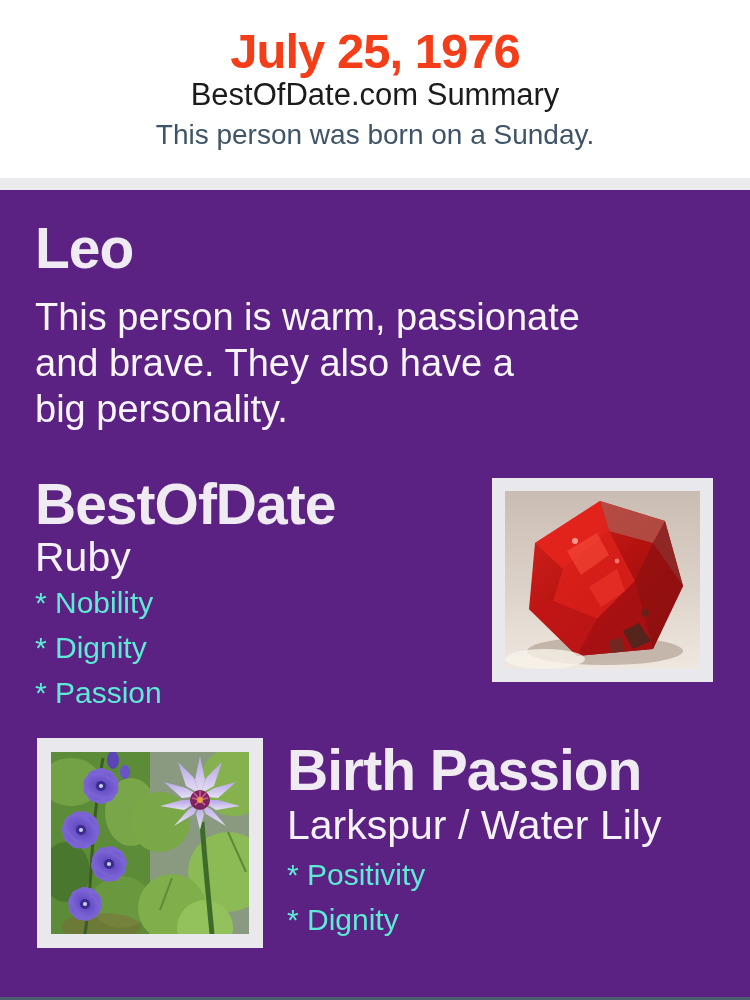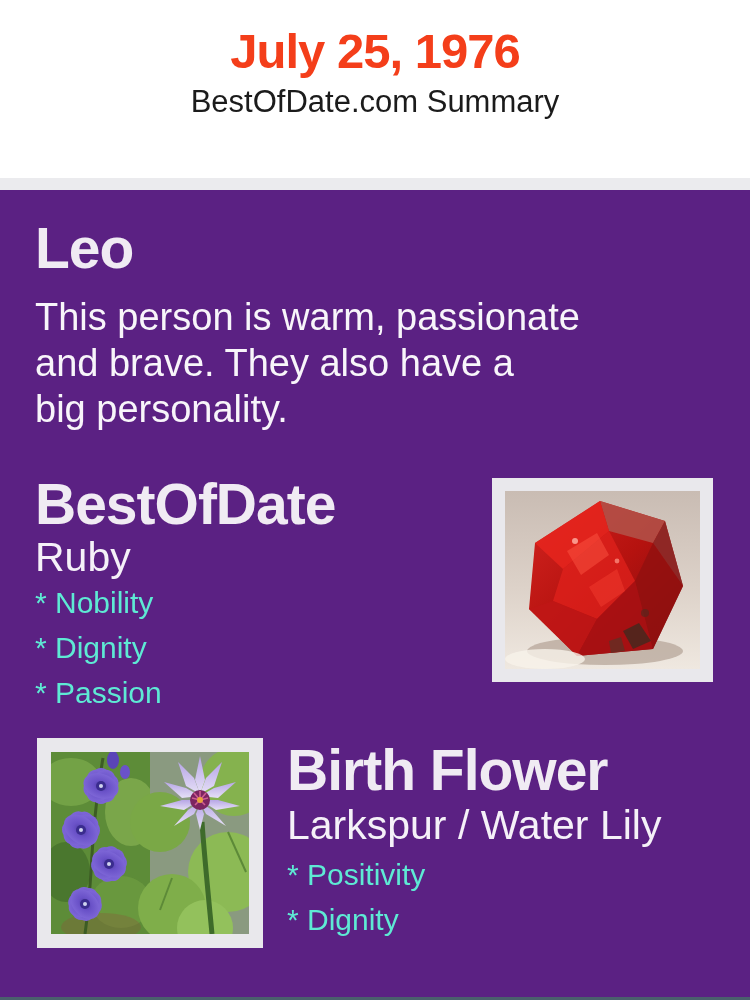--- a/index.html
+++ b/index.html
@@ -4,21 +4,21 @@
 <style>
   html,body{margin:0;padding:0;}
   .page{
     position:relative;width:750px;height:1000px;overflow:hidden;
     background:#ffffff;
     font-family:"Liberation Sans","DejaVu Sans",sans-serif;
   }
   
   .header{position:absolute;top:0;left:0;width:750px;height:184px;background:#ffffff;text-align:center;}
   .date-title{margin-top:24px;font-size:49px;line-height:54px;font-weight:bold;color:#f43e1a;letter-spacing:-1px;}
-  .site-summary{margin-top:7px;font-size:31px;line-height:34px;color:#1b1b1b;}
+  .site-summary{margin-top:0;font-size:31px;line-height:34px;color:#1b1b1b;}
   .weekday-line{margin-top:7px;font-size:28px;line-height:32px;color:#3f5467;}
   .divider{position:absolute;top:178px;left:0;width:750px;height:12px;background:#ebebee;}
   
   .main{position:absolute;top:190px;left:0;width:750px;height:906px;background:#5b2183;color:#f2eef5;}
   .abs{position:absolute;white-space:nowrap;}
   .h1{font-weight:bold;font-size:57px;line-height:60px;letter-spacing:-1px;color:#f0ebf3;}
   .h2{font-size:41px;line-height:46px;color:#f5f1f8;}
   .body-text{font-size:38px;line-height:46px;color:#f8f5fa;}
   .trait{font-size:30px;line-height:34px;color:#5eead4;}
   
@@ -27,20 +27,21 @@
   .bottom-edge{position:absolute;left:0;bottom:0;width:750px;height:3px;background:#4a5f6d;}
 </style>
 </head>
 <body>
 
 <div class="page">
 
   <div class="header">
     <div class="date-title">July 25, 1976</div>
     <div class="site-summary">BestOfDate.com Summary</div>
+    <div class="weekday-line">This person was born on a Sunday.</div>
   </div>
   <div class="divider"></div>
 
   <div class="main">
 
     <div class="abs h1" style="left:35px;top:28px;">Leo</div>
     <div class="abs body-text" style="left:35px;top:104px;">This person is warm, passionate</div>
     <div class="abs body-text" style="left:35px;top:150px;">and brave. They also have a</div>
     <div class="abs body-text" style="left:35px;top:196px;">big personality.</div>
 
@@ -183,21 +184,21 @@
                 <path d="M0 0 L-8 -2"></path>
               <path d="M0 0 L5 5"></path>
                 <path d="M0 0 L-5 5"></path>
             </g>
             <circle r="3" fill="#e8a23c"></circle>
           </g>
         </g>
       </svg>
     </div>
 
-    <div class="abs h1" style="left:287px;top:550px;">Birth Flower</div>
+    <div class="abs h1" style="left:287px;top:550px;">Birth Passion</div>
     <div class="abs h2" style="left:287px;top:612px;">Larkspur / Water Lily</div>
     <div class="abs trait" style="left:287px;top:668px;">* Positivity</div>
     <div class="abs trait" style="left:287px;top:713px;">* Dignity</div>
 
   </div>
 
   <div class="bottom-edge"></div>
 </div>
 
 </body></html>

